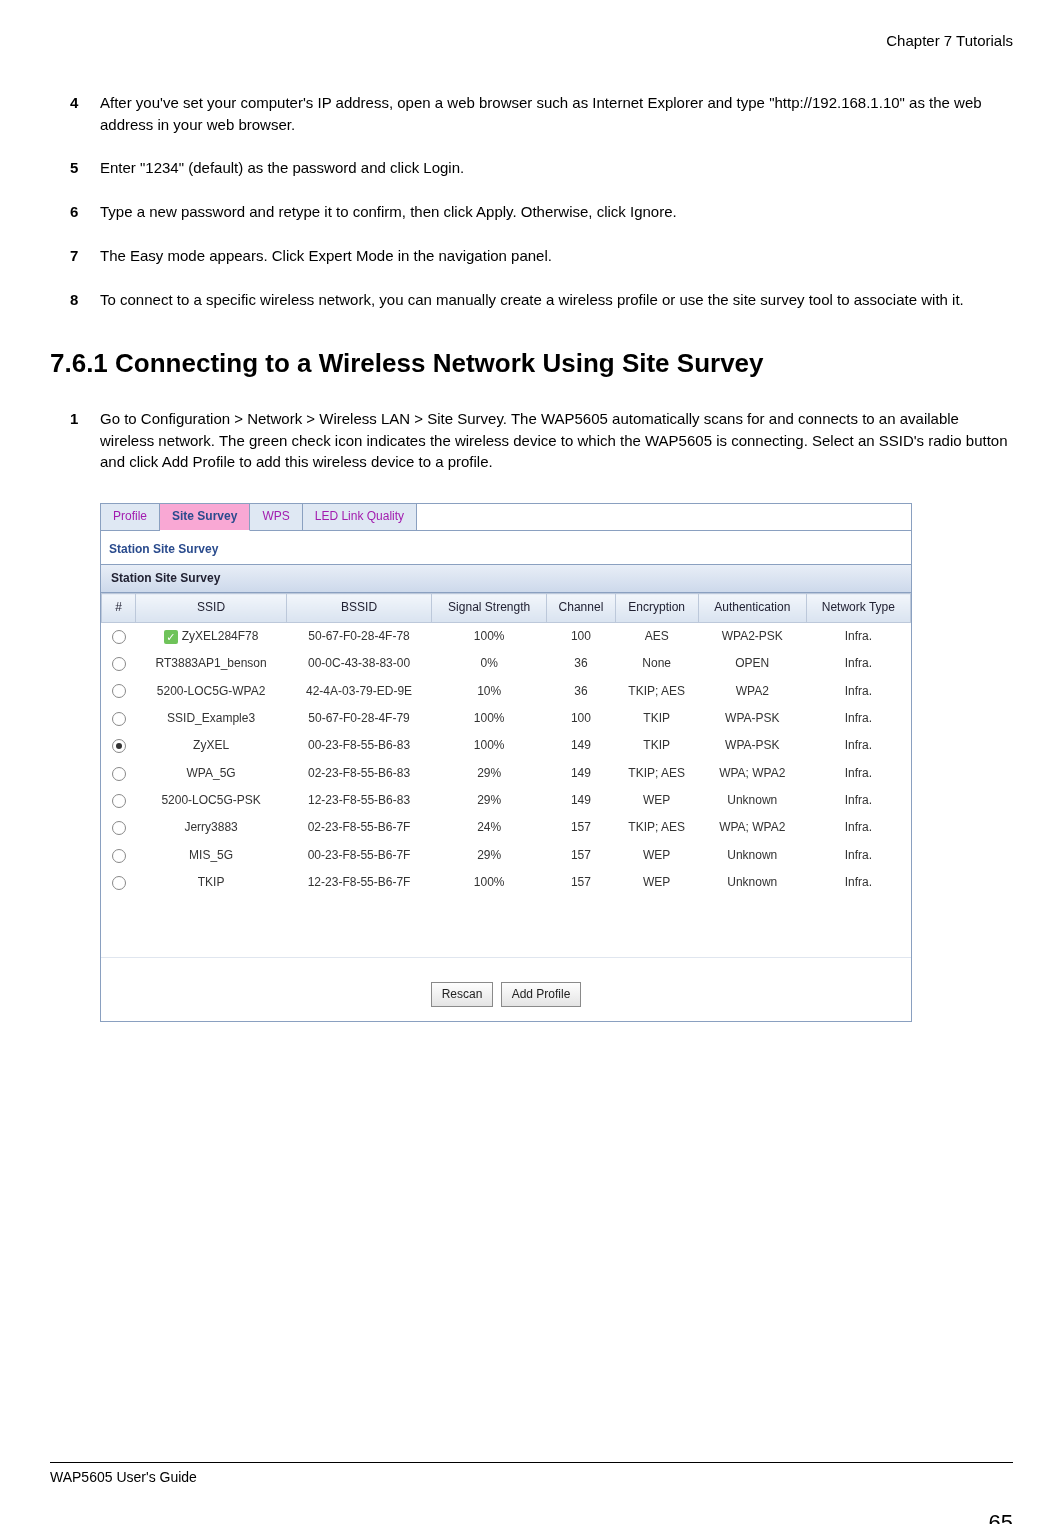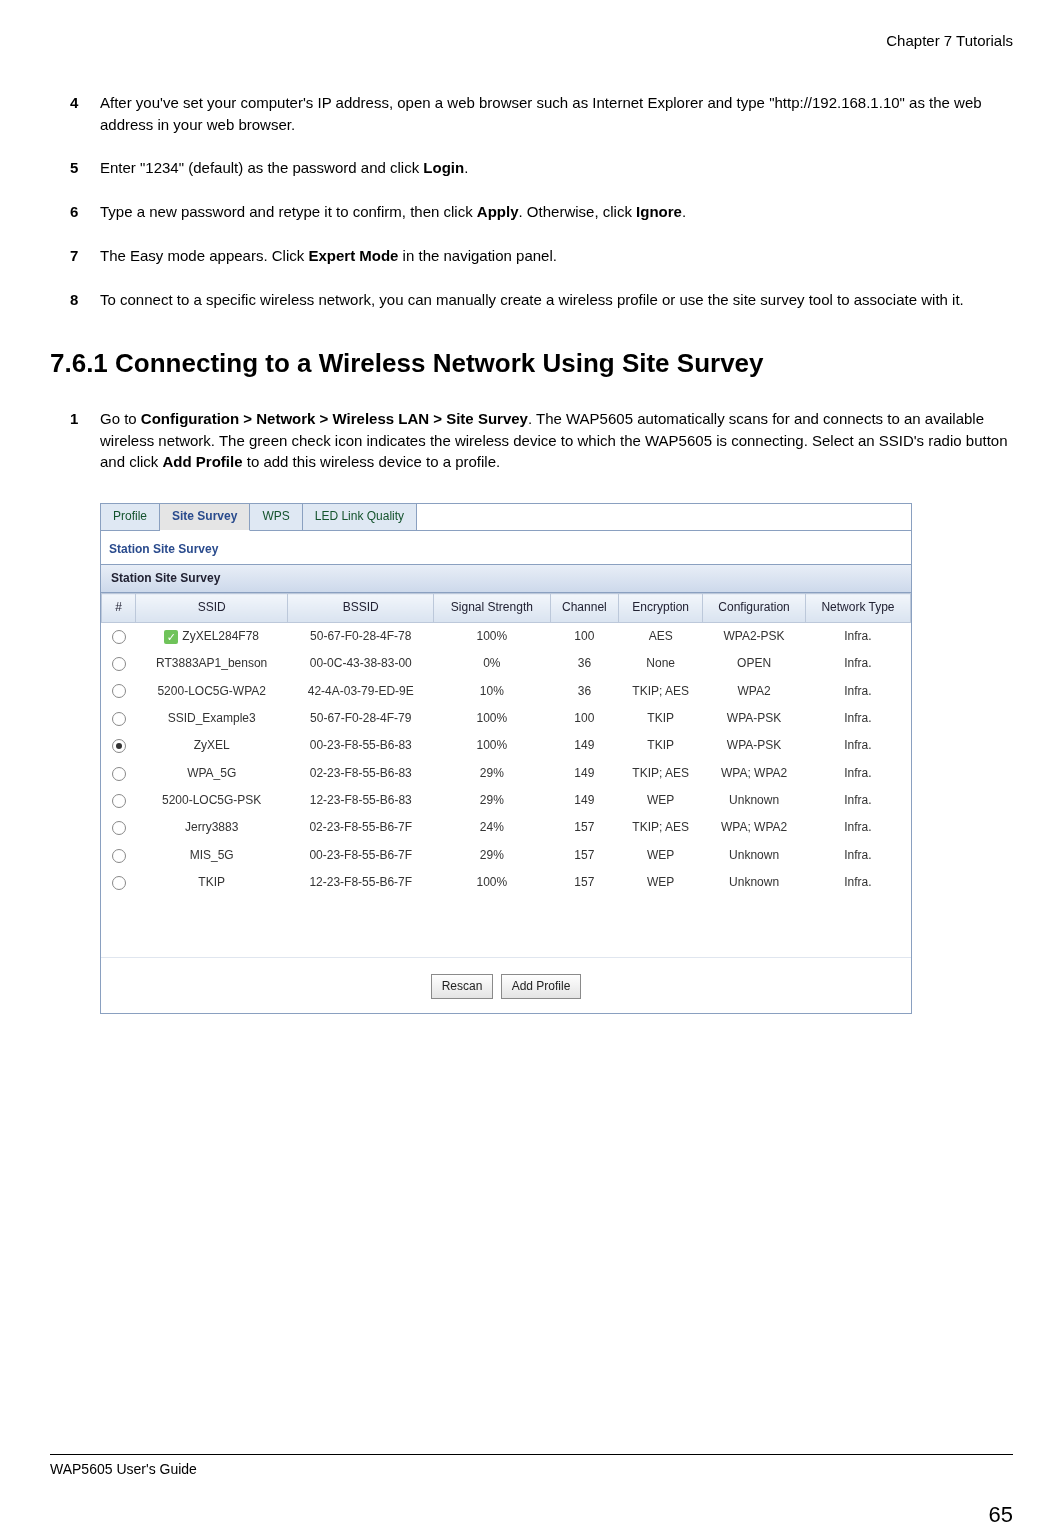--- a/index.html
+++ b/index.html
@@ -23,21 +23,21 @@
     display: flex;
     margin-bottom: 22px;
     padding-left: 20px;
   }
   .step-num {
     font-weight: bold;
     width: 30px;
     flex: 0 0 30px;
   }
   .step-body { flex: 1; }
-  .step-body b { font-weight: bold; }
+  .step-body b { font-weight: normal; }
   h2.section {
     font-family: Liberation Sans, sans-serif;
     font-weight: bold;
     font-size: 26px;
     margin: 35px 0 25px 0;
   }
 
   
   .ui-box {
     margin-left: 50px;
@@ -50,25 +50,25 @@
   }
   .tabbar {
     display: flex;
     background: #fff;
     border-bottom: 1px solid #8aa0c0;
   }
   .tab {
     padding: 4px 12px;
     border-right: 1px solid #8aa0c0;
     background: #dfe8f3;
-    color: #14532d;
+    color: #a21caf;
     cursor: pointer;
   }
   .tab.active {
-    background: #e5e5e5;
+    background: #f9a8d4;
     color: #2a4b8d;
     font-weight: bold;
     border-bottom: 1px solid #fff;
     margin-bottom: -1px;
   }
   .section-title {
     color: #2a4b8d;
     font-weight: bold;
     padding: 10px 8px 6px 8px;
   }
@@ -123,21 +123,21 @@
     color: #fff;
     font-size: 11px;
     line-height: 14px;
     text-align: center;
     border-radius: 2px;
     margin-right: 4px;
     vertical-align: middle;
   }
   .button-row {
     text-align: center;
-    padding: 16px 0 14px 0;
+    padding: 24px 0 14px 0;
     border-top: 1px solid #e0e6ef;
   }
   .ui-btn {
     display: inline-block;
     border: 1px solid #8a8a8a;
     background: linear-gradient(#fefefe, #e4e4e4);
     padding: 3px 10px;
     font-family: Tahoma, Arial, sans-serif;
     font-size: 12px;
     margin: 0 2px;
@@ -203,21 +203,21 @@
   <div class="panel-head">Station Site Survey</div>
   <table class="survey">
     <thead>
         <tr id="thead-row">
           <th>#</th>
           <th>SSID</th>
           <th>BSSID</th>
           <th>Signal Strength</th>
           <th>Channel</th>
           <th>Encryption</th>
-          <th>Configuration</th>
+          <th>Authentication</th>
           <th>Network Type</th>
         </tr>
       </thead>
     <tbody id="tbody">
         <tr>
           <td class="radio-cell"><span class="radio-dot"></span></td>
           <td class="ssid"><span class="check-icon">✓</span>ZyXEL284F78</td>
           <td>50-67-F0-28-4F-78</td>
           <td>100%</td>
           <td>100</td>

